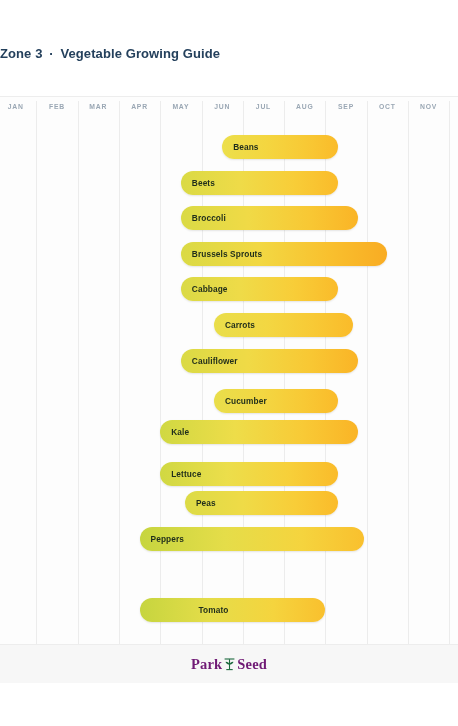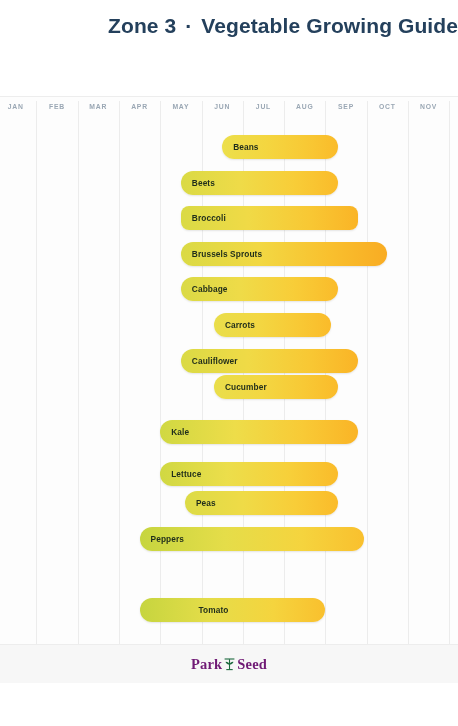--- a/index.html
+++ b/index.html
@@ -7,26 +7,27 @@
     width: 458px; height: 726px;
     background: #ffffff;
     font-family: "Liberation Sans", sans-serif;
     overflow: hidden;
   }
   .page { position: relative; width: 458px; height: 726px; background: #ffffff; }
 
   
   .header { padding: 14px 0 0 0; }
   .title {
-    text-align: right;
-    font-size: 21px;
+    text-align: left;
+    font-size: 13px;
     font-weight: bold;
     color: #24405c;
     letter-spacing: 0.1px;
     white-space: nowrap;
+    margin-top: 32px;
   }
   .title .dot { color: #24405c; padding: 0 3px; }
 
   
   .legend {
     position: relative;
     height: 30px;
     margin: 11px 0 0 0;
   }
   .legend-item {
@@ -184,45 +185,45 @@
           <div class="bar" style="left: 222.15px; width: 115.64px; background: linear-gradient(to right, rgb(236, 223, 75) 0%, rgb(244, 214, 64) 38%, rgb(248, 201, 53) 72%, rgb(250, 187, 42) 100%);">
             <span class="bar-label">Beans</span>
           </div>
         </div>
         <div class="bar-row" style="top: 52.6px;">
           <div class="bar" style="left: 180.85px; width: 156.94px; background: linear-gradient(to right, rgb(218, 218, 69) 0%, rgb(239, 219, 72) 38%, rgb(248, 205, 56) 72%, rgb(250, 187, 42) 100%);">
             <span class="bar-label">Beets</span>
           </div>
         </div>
         <div class="bar-row" style="top: 88.2px;">
-          <div class="bar" style="left: 180.85px; width: 177.59px; background: linear-gradient(to right, rgb(218, 218, 69) 0%, rgb(240, 218, 70) 38%, rgb(248, 200, 52) 72%, rgb(250, 180, 38) 100%); border-radius: 8px;">
+          <div class="bar" style="left: 180.85px; width: 177.59px; background: linear-gradient(to right, rgb(218, 218, 69) 0%, rgb(240, 218, 70) 38%, rgb(248, 200, 52) 72%, rgb(250, 180, 38) 100%);">
             <span class="bar-label">Broccoli</span>
           </div>
         </div>
         <div class="bar-row" style="top: 159.4px;">
           <div class="bar" style="left: 180.85px; width: 156.94px; background: linear-gradient(to right, rgb(218, 218, 69) 0%, rgb(239, 219, 72) 38%, rgb(248, 205, 56) 72%, rgb(250, 187, 42) 100%);">
             <span class="bar-label">Cabbage</span>
           </div>
         </div>
         <div class="bar-row" style="top: 123.8px;">
           <div class="bar" style="left: 180.85px; width: 206.5px; background: linear-gradient(to right, rgb(218, 218, 69) 0%, rgb(242, 216, 67) 38%, rgb(249, 192, 46) 72%, rgb(249, 172, 35) 100%);">
             <span class="bar-label">Brussels Sprouts</span>
           </div>
         </div>
         <div class="bar-row" style="top: 195px;">
-          <div class="bar" style="left: 213.89px; width: 117px; background: linear-gradient(to right, rgb(233, 222, 75) 0%, rgb(243, 215, 66) 38%, rgb(248, 201, 53) 72%, rgb(250, 187, 42) 100%);">
+          <div class="bar" style="left: 213.89px; width: 139px; background: linear-gradient(to right, rgb(233, 222, 75) 0%, rgb(243, 215, 66) 38%, rgb(248, 201, 53) 72%, rgb(250, 187, 42) 100%);">
             <span class="bar-label">Carrots</span>
           </div>
         </div>
         <div class="bar-row" style="top: 230.6px;">
           <div class="bar" style="left: 180.85px; width: 177.59px; background: linear-gradient(to right, rgb(218, 218, 69) 0%, rgb(240, 218, 70) 38%, rgb(248, 200, 52) 72%, rgb(250, 180, 38) 100%);">
             <span class="bar-label">Cauliflower</span>
           </div>
         </div>
-        <div class="bar-row" style="top: 257px;">
+        <div class="bar-row" style="top: 271px;">
           <div class="bar" style="left: 213.89px; width: 123.9px; background: linear-gradient(to right, rgb(233, 222, 75) 0%, rgb(243, 215, 66) 38%, rgb(248, 201, 53) 72%, rgb(250, 187, 42) 100%);">
             <span class="bar-label">Cucumber</span>
           </div>
         </div>
         <div class="bar-row" style="top: 301.8px;">
           <div class="bar" style="left: 160.2px; width: 198.24px; background: linear-gradient(to right, rgb(208, 216, 66) 0%, rgb(238, 221, 73) 38%, rgb(248, 202, 54) 72%, rgb(250, 180, 38) 100%);">
             <span class="bar-label">Kale</span>
           </div>
         </div>
         <div class="bar-row" style="top: 337.4px; margin-top: 7px;">

